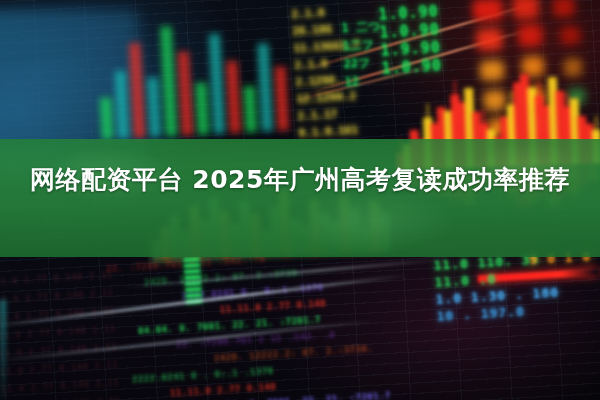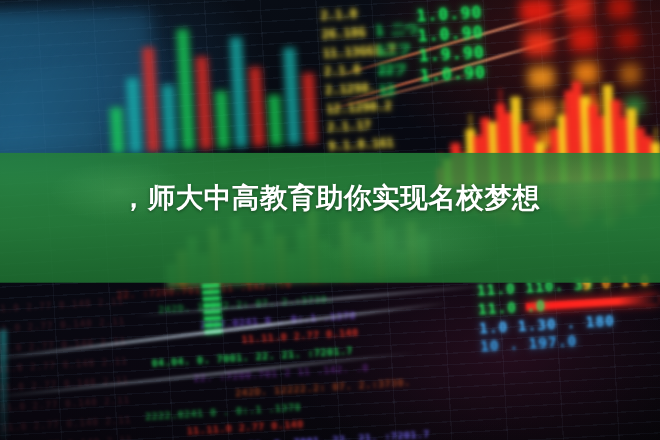--- a/index.html
+++ b/index.html
@@ -584,16 +584,16 @@
 
     <div class="tealstrip"></div>
     <div class="vignette"></div>
   </div>
 
   <div class="band">
     <div class="band-noise"></div>
   </div>
 
   <div class="headline">
-    <span class="l2">，师大中高教育助你实现名校梦想</span>
+    <span class="l1">网络配资平台 2025年广州高考复读成功率推荐</span>
   </div>
 
 </div>
 
 </body></html>

